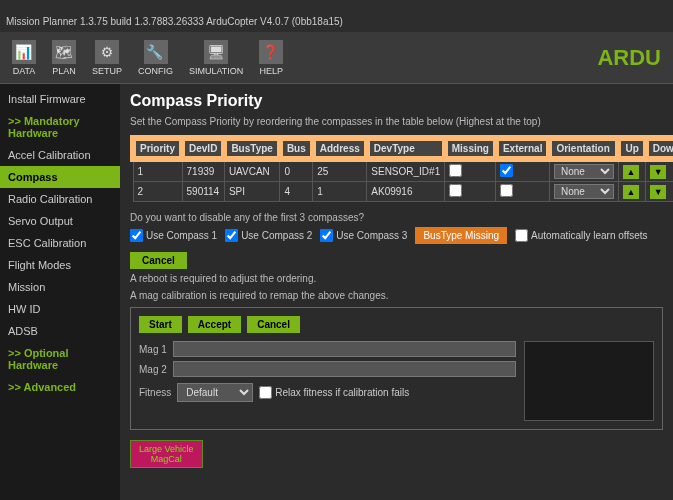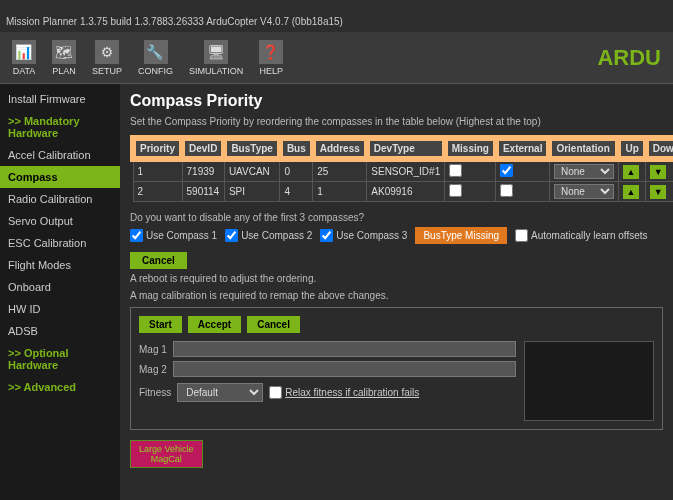--- a/index.html
+++ b/index.html
@@ -279,30 +279,29 @@
       font-size: 10px;
       color: #bbb;
     }
 
     .fitness-select {
       background: #555;
       color: #ddd;
       border: 1px solid #777;
       font-size: 10px;
       padding: 2px 4px;
-      width: 86px;
+      width: 76px;
     }
 
     .fitness-check-label {
       display: flex;
       align-items: center;
       gap: 3px;
       font-size: 10px;
       color: #ccc;
-      text-decoration: underline;
     }
 
     #large-vehicle-btn {
       background: #be185d;
       color: #8ed020;
       border: 1px solid #5a8a20;
       padding: 3px 8px;
       font-size: 9px;
       cursor: pointer;
       margin-top: 4px;
@@ -364,21 +363,21 @@
     <div class="sidebar-item">
       <span>Servo Output</span>
     </div>
     <div class="sidebar-item">
       <span>ESC Calibration</span>
     </div>
     <div class="sidebar-item">
       <span>Flight Modes</span>
     </div>
     <div class="sidebar-item">
-      <span>Onboard</span>
+      <span>Mission</span>
     </div>
     <div class="sidebar-item">
       <span>HW ID</span>
     </div>
     <div class="sidebar-item">
       <span>ADSB</span>
     </div>
     <div class="sidebar-item section-header">
       <span>&gt;&gt; Optional Hardware</span>
     </div>

